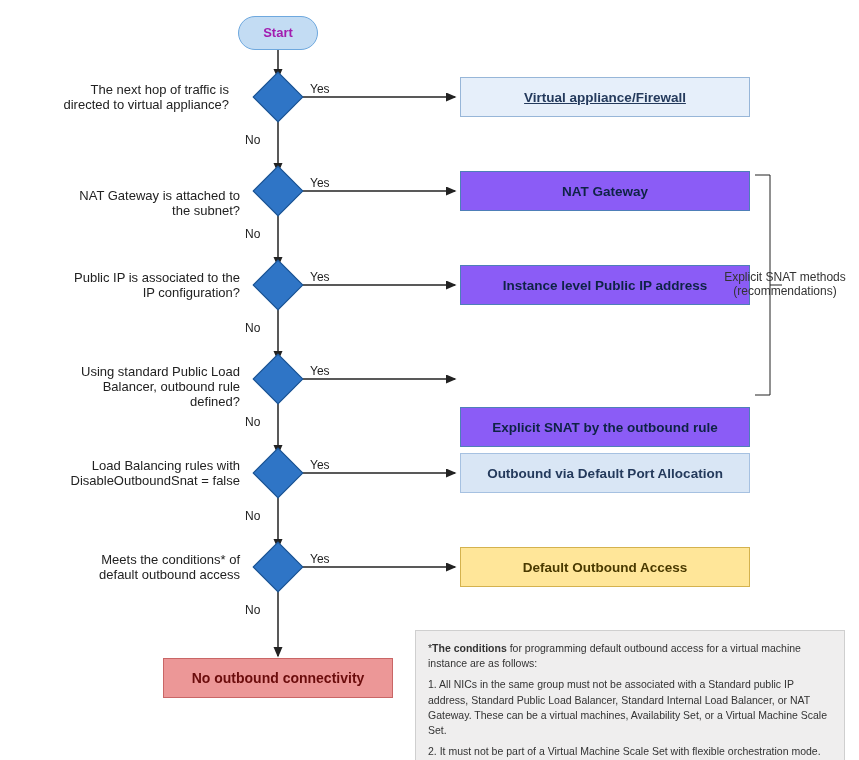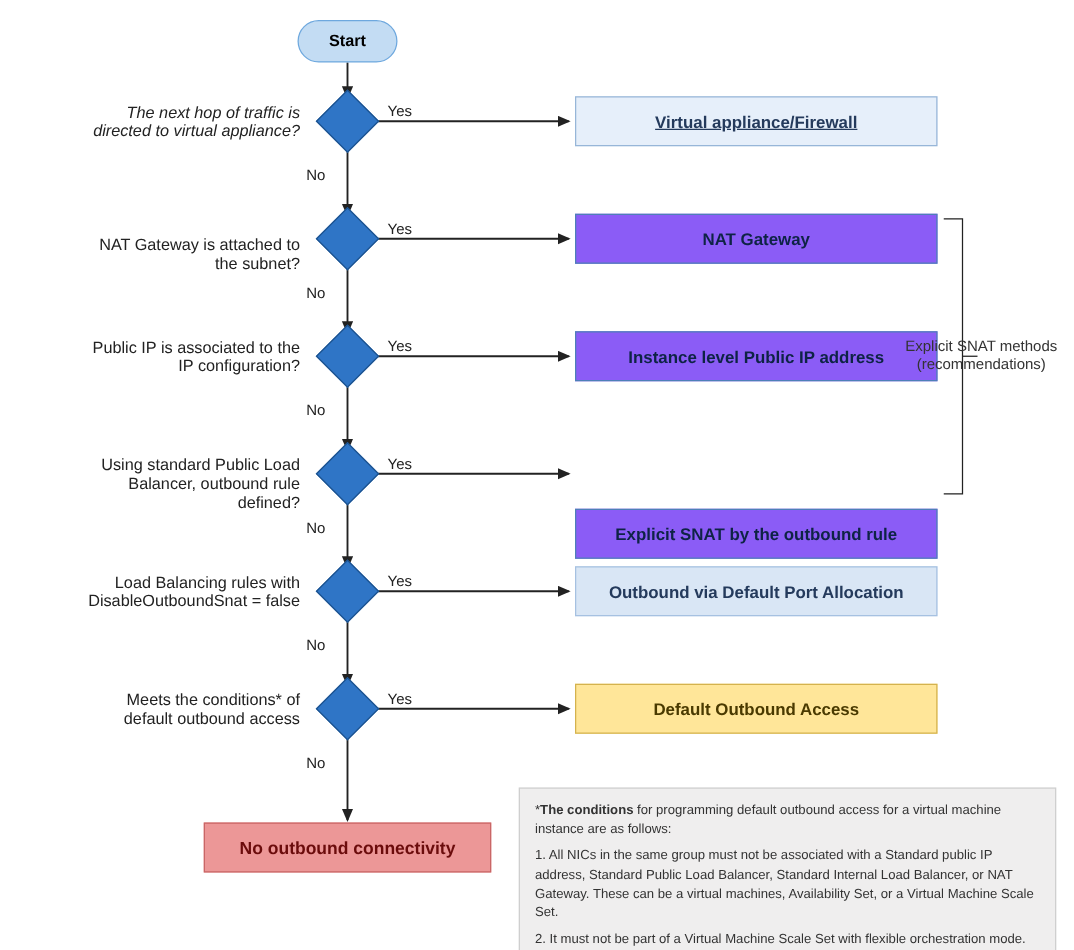--- a/index.html
+++ b/index.html
@@ -18,21 +18,21 @@
     justify-content: center;
     text-align: center;
     font-size: 13px;
     line-height: 1.3;
   }
   .start-box {
     background: #c3dcf3;
     border: 1px solid #6ea8de;
     border-radius: 17px;
     font-weight: 700;
-    color: #000000;
+    color: #a21caf;
     width: 80px;
     height: 34px;
   }
   .diamond {
     width: 36px;
     height: 36px;
     background: #2f75c6;
     transform: rotate(45deg);
     border: 1px solid #1c528e;
   }
@@ -144,21 +144,21 @@
   <line x1="770" y1="285" x2="782" y2="285" stroke="#222" stroke-width="1"></line>
 </svg>
 
 <div class="node start-box" style="left:238px; top:16px;">
   <span>Start</span>
 </div>
 
 <div class="diamond-wrap" style="left:260px; top:79px;">
     <div class="diamond"></div>
   </div>
-<div class="q-label" style="left:60px; top:82px;font-style:italic;">The next hop of traffic is directed to virtual appliance?</div>
+<div class="q-label" style="left:49px; top:82px;">The next hop of traffic is directed to virtual appliance?</div>
 <div class="edge-label" style="left:310px; top:82px;">Yes</div>
 <div class="edge-label" style="left:245px; top:133px;">No</div>
 <div class="result-box rb-light" style="left:460px; top:77px;">
   <span>Virtual appliance/Firewall</span>
 </div>
 
 <div class="diamond-wrap" style="left:260px; top:173px;">
     <div class="diamond"></div>
   </div>
 <div class="q-label" style="left:60px; top:188px;">NAT Gateway is attached to the subnet?</div>

